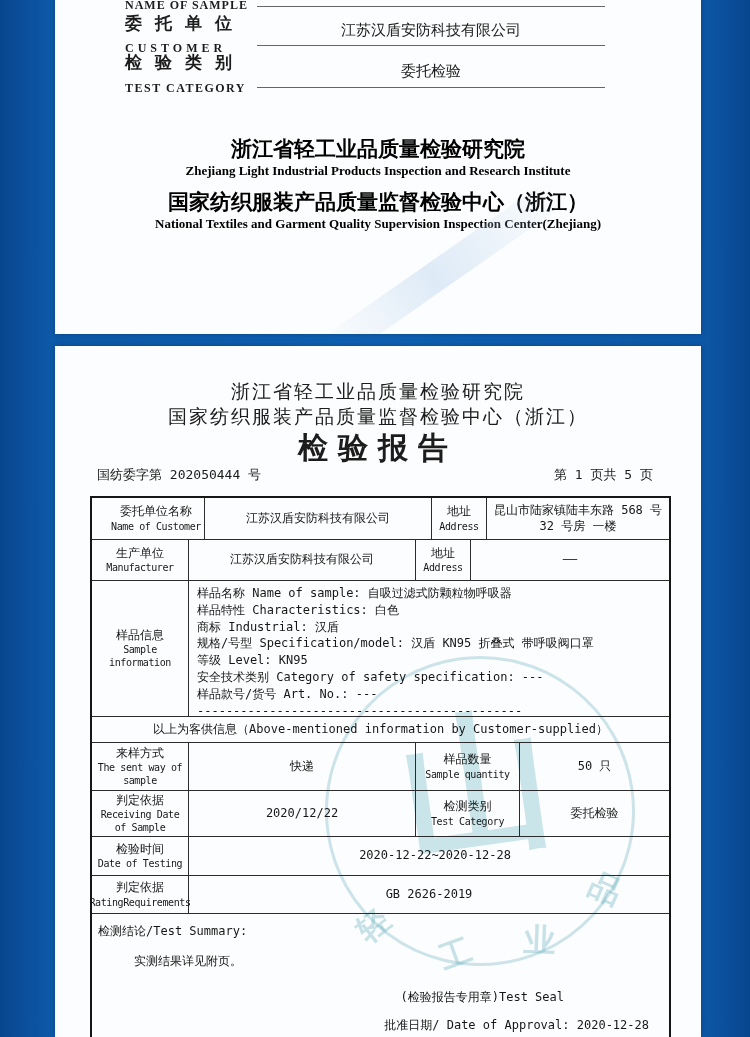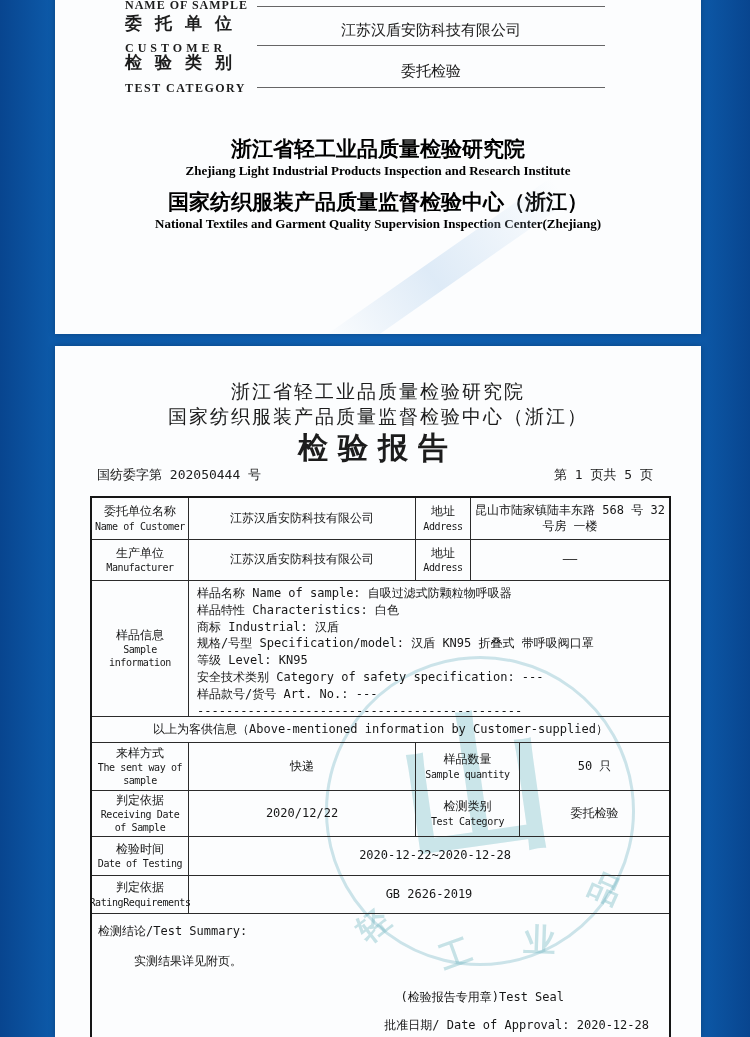--- a/index.html
+++ b/index.html
@@ -44,21 +44,21 @@
   .trow:last-child{border-bottom:none;}
   .tcell{border-right:1px solid #2b2b2b;display:flex;flex-direction:column;align-items:center;justify-content:center;
     text-align:center;padding:2px 3px;box-sizing:border-box;line-height:1.3;}
   .tcell:last-child{border-right:none;}
   .w-label{width:97px;}
   .w-val{width:227px;}
   .w-addrlab{width:55px;}
   .w-qtylab{width:104px;}
   .w-rest{flex:1;}
   .lab-en{font-size:10px;letter-spacing:-0.4px;}
-  .r1{height:41px;} .r2{height:40px;} .r3{height:135px;} .r4{height:25px;}
+  .r1{height:41px;padding-left:16px;} .r2{height:40px;} .r3{height:135px;} .r4{height:25px;}
   .r5{height:47px;} .r6{height:45px;} .r7{height:38px;gap:12px;} .r8{height:37px;} .r9{height:132px;}
   .sample-lines{align-items:flex-start;text-align:right;padding:4px 8px;justify-content:flex-start;}
   .sample-lines div{line-height:16.8px;white-space:nowrap;}
   .note-cell{width:100%;}
   .summary-cell{position:relative;width:100%;align-items:flex-start;text-align:left;}
   .sum-label{position:absolute;left:6px;top:10px;}
   .sum-val{position:absolute;left:42px;top:40px;}
   .seal-text{position:absolute;right:105px;top:76px;}
   .approval-text{position:absolute;right:20px;top:104px;}
 </style>

